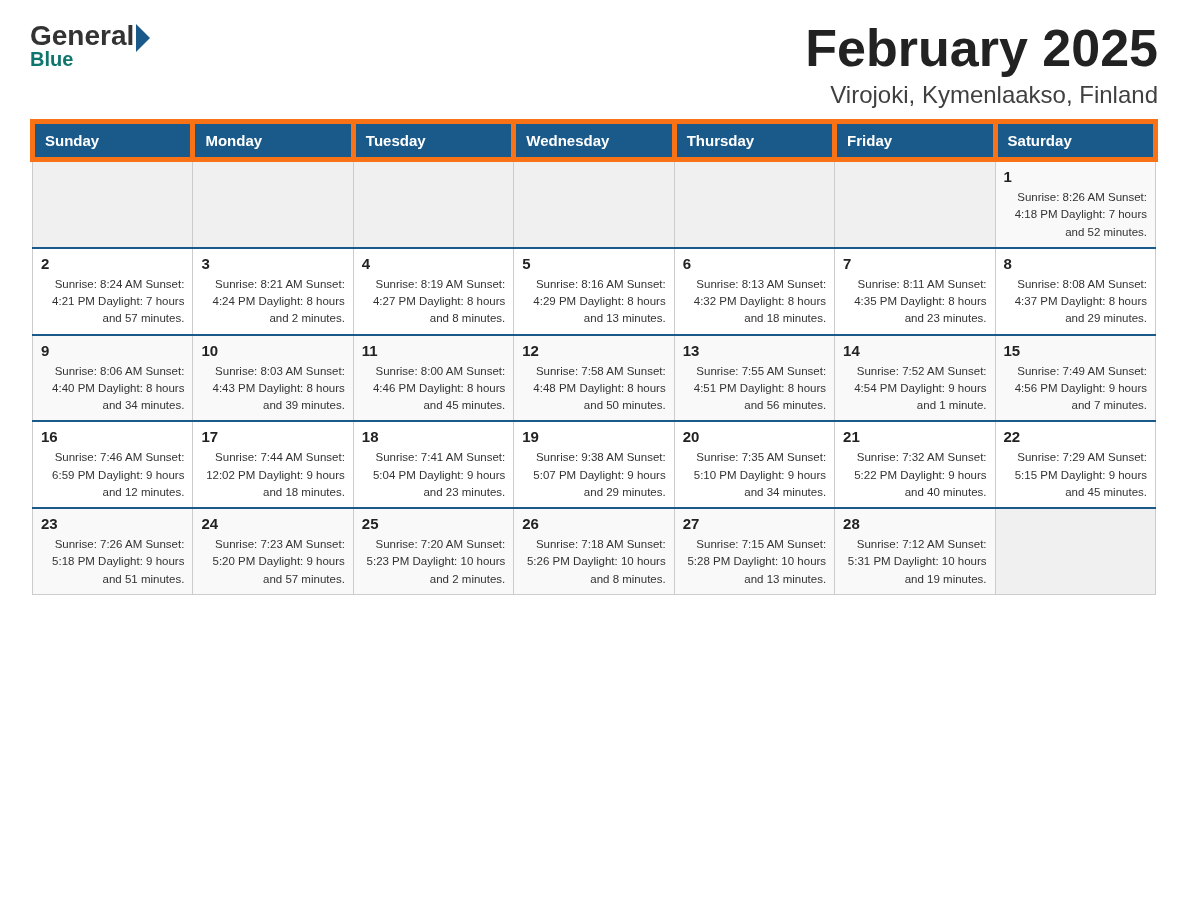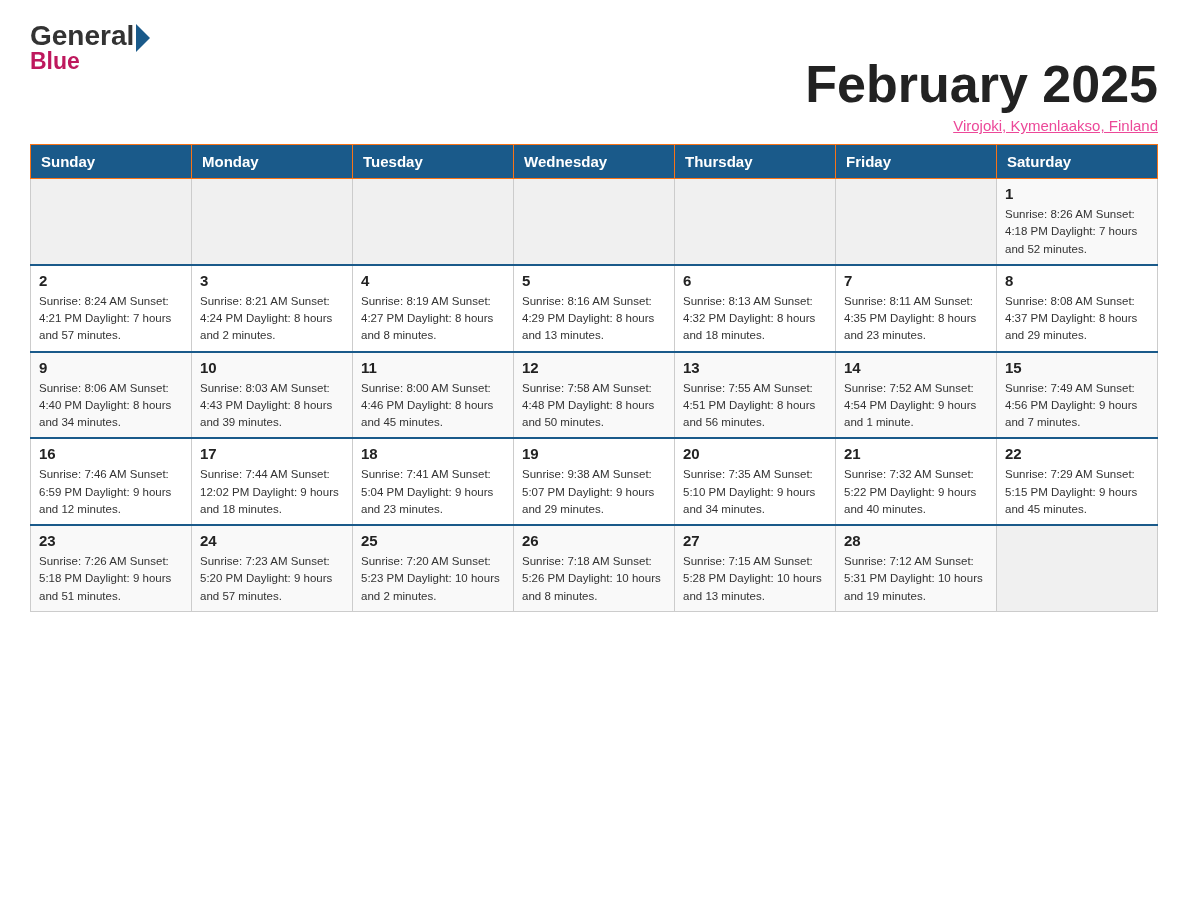--- a/index.html
+++ b/index.html
@@ -33,54 +33,52 @@
       width: 0;
       height: 0;
       border-left: 14px solid #1a5a8a;
       border-top: 14px solid transparent;
       border-bottom: 14px solid transparent;
       display: inline-block;
       margin-left: 2px;
       margin-top: 4px;
     }
     .logo-blue {
-      color: #be185d;
-      font-size: 23px;
+      color: #0f766e;
+      font-size: 20px;
       font-weight: bold;
       margin-top: -4px;
     }
     .title-section {
       text-align: right;
-      margin-top: 36px;
     }
     .month-title {
       font-size: 52px;
       font-weight: bold;
       color: #222;
       line-height: 1.1;
     }
     .location {
-      font-size: 15px;
-      color: #ec4899;
+      font-size: 24px;
+      color: #404040;
       margin-top: 4px;
-      text-decoration: underline;
     }
     .calendar {
       width: 100%;
       border-collapse: collapse;
       margin-top: 10px;
     }
     .calendar th {
       background-color: #1a5a8a;
       color: #fff;
       font-size: 15px;
       font-weight: bold;
       padding: 8px 10px;
       text-align: left;
-      border: 1px solid #f97316;
+      border: 5px solid #f97316;
     }
     .calendar td {
       vertical-align: top;
       padding: 6px 8px;
       border: 1px solid #ccc;
       width: calc(100% / 7);
       font-size: 12px;
       color: #333;
       min-height: 110px;
       background: #fff;
@@ -95,20 +93,21 @@
       font-size: 15px;
       font-weight: bold;
       color: #222;
       margin-bottom: 4px;
       display: block;
     }
     .day-info {
       font-size: 11.5px;
       color: #333;
       line-height: 1.5;
+      text-align: right;
     }
     .empty-cell {
       background: #f0f0f0 !important;
     }
     .row-divider td {
       border-top: 2px solid #1a5a8a;
     }
   </style>
 </head>
 <body>

